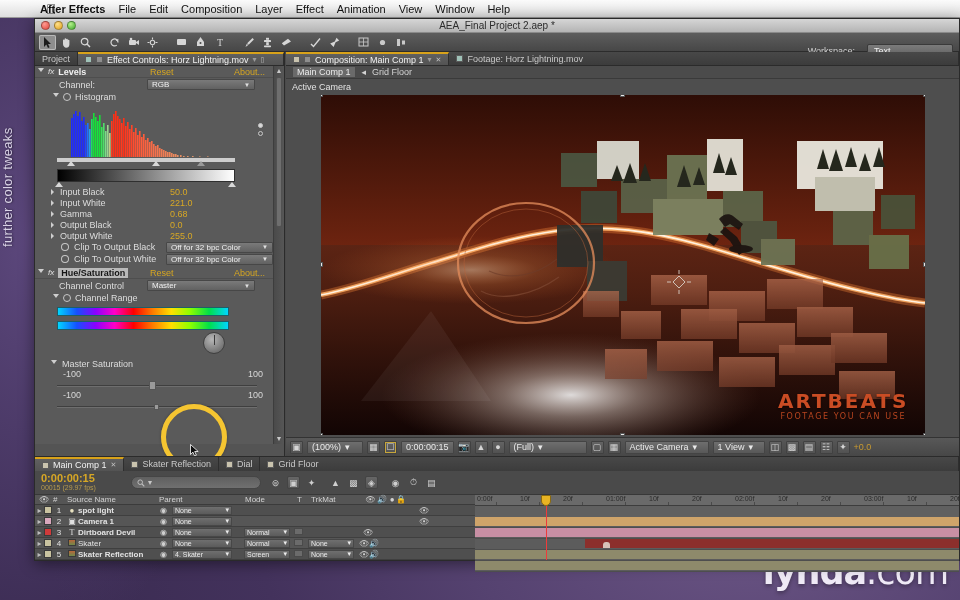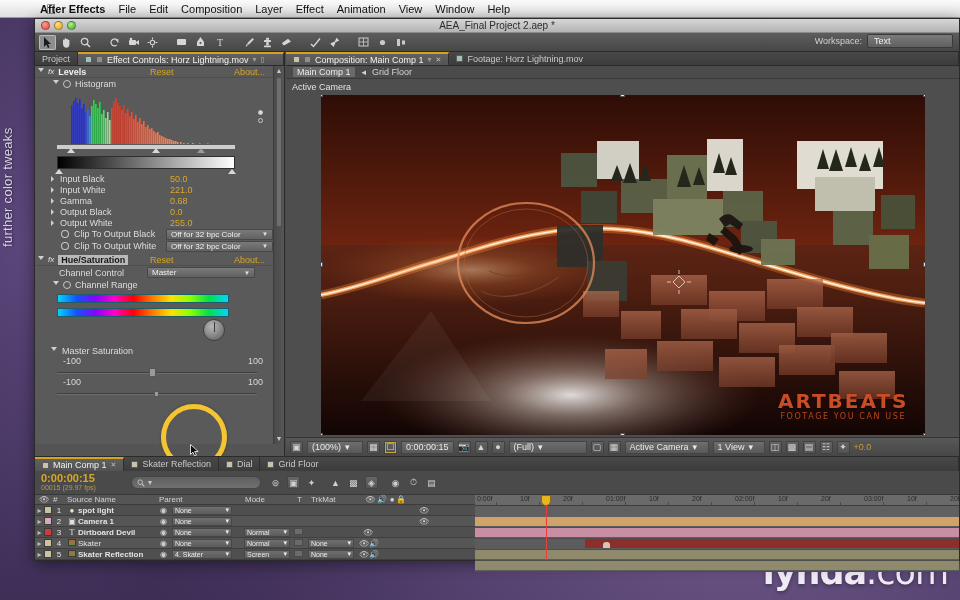--- a/index.html
+++ b/index.html
@@ -74,21 +74,21 @@
     position: relative;
   }
   .tool {
     width: 17px; height: 15px; display:flex; align-items:center; justify-content:center;
     color:#d6d6d6; font-size: 10px; border-radius: 2px;
   }
   .tool.active { background:#8e8e8e; color:#1c1c1c; box-shadow: inset 0 0 0 1px #b9b9b9; }
   .tool svg { display:block; }
   .tool-sep { width: 8px; }
   .workspace-box {
-    position:absolute; right: 6px; top: 1px; display:flex; align-items:center; gap:5px;
+    position:absolute; right: 6px; top: 11px; display:flex; align-items:center; gap:12px;
     color:#d0d0d0; font-size:9px;
   }
   .ws-select {
     width: 86px; height: 14px; background: linear-gradient(#7b7b7b,#606060);
     border:1px solid #3a3a3a; border-radius:2px; color:#f0f0f0;
     display:flex; align-items:center; padding-left:6px; font-size:9px;
   }
 
   
   .panel-tabs {
@@ -432,20 +432,27 @@
           <div class="eff-head">
             <div class="eff-head-rel">
               <span class="tri open"></span>
               <span class="fxicon">fx</span>
               <span class="nm">Levels</span>
               <span class="reset">Reset</span>
               <span class="about">About...</span>
             </div>
           </div>
 
+          <div class="row" style="height:13px">
+            <span style="width:108px;padding-left:20px">Channel:</span>
+            <span class="dd" style="width:108px">
+              <span>RGB</span>
+              <span class="car">▼</span>
+            </span>
+          </div>
 
           <div class="row">
             <span class="tri open" style="margin-left:14px;margin-right:4px"></span>
             <span class="stopwatch"></span>
             <span style="margin-left:4px">Histogram</span>
           </div>
 
           <div class="hist">
             <svg width="170" height="52" viewBox="0 0 170 52">
               <g>

